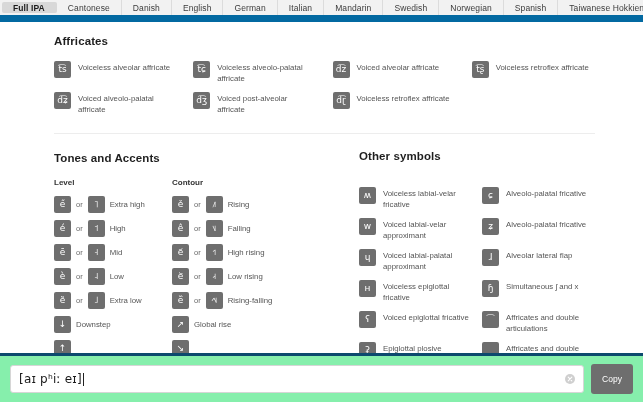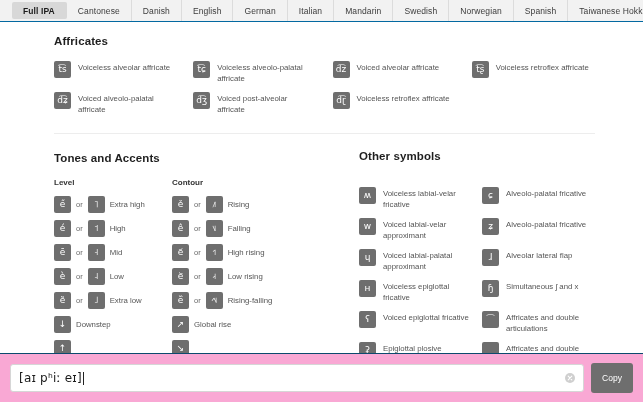--- a/index.html
+++ b/index.html
@@ -9,22 +9,22 @@
     background: #ffffff;
     overflow: hidden;
   }
   body { position: relative; }
 
   
   .tabbar {
     display: flex; align-items: stretch;
     height: 22px;
     background: #f2f2f2;
-    border-bottom: 1px solid #0369a1;
-    padding: 0 12px;
+    border-bottom: 7px solid #0369a1;
+    padding: 0 2px;
   }
   .tab {
     display: flex; align-items: center;
     padding: 0 11px;
     font-size: 8.5px;
     color: #3c3c3c;
     letter-spacing: .1px;
     border-right: 1px solid #dcdcdc;
     white-space: nowrap;
     cursor: pointer;
@@ -126,22 +126,22 @@
     column-gap: 10px;
     row-gap: 8px;
     margin-top: 25px;
   }
 
   
   .bottombar {
     position: absolute;
     left: 0; right: 0; bottom: 0;
     height: 49px;
-    background: #f9a8d4;
-    border-top: 1px solid #0c4a6e;
+    background: #86efac;
+    border-top: 3px solid #0c4a6e;
     display: flex; align-items: center;
     padding: 0 10px;
     gap: 7px;
   }
   .input-wrap {
     flex: 1;
     position: relative;
     height: 28px;
     border: 1px solid #d6d6d6;
     border-radius: 3px;

